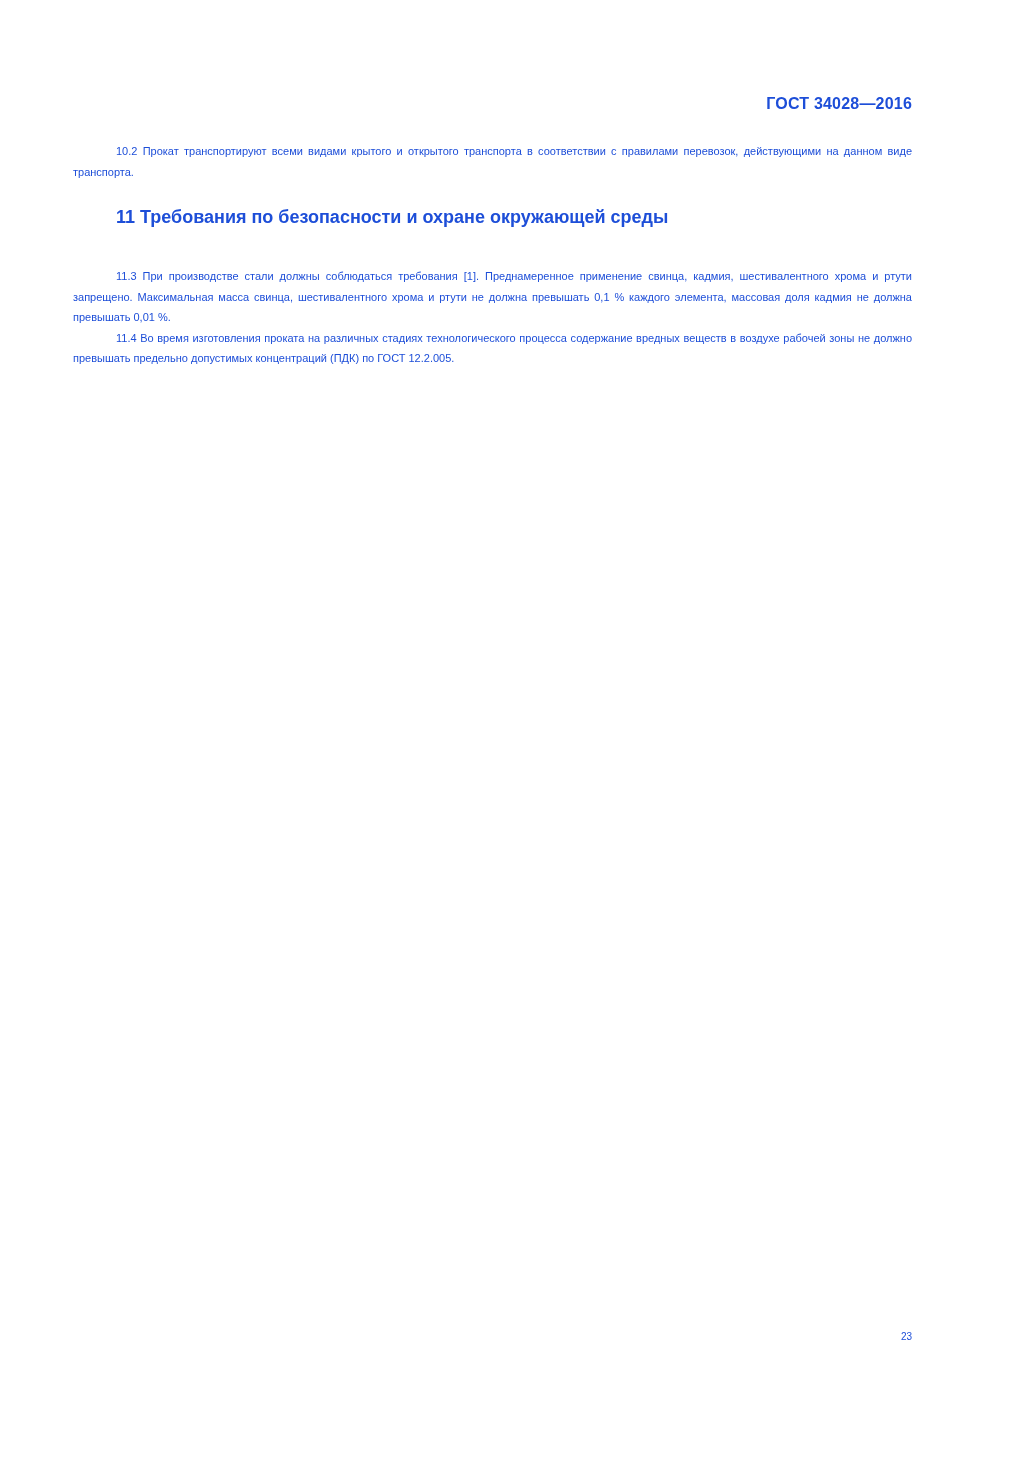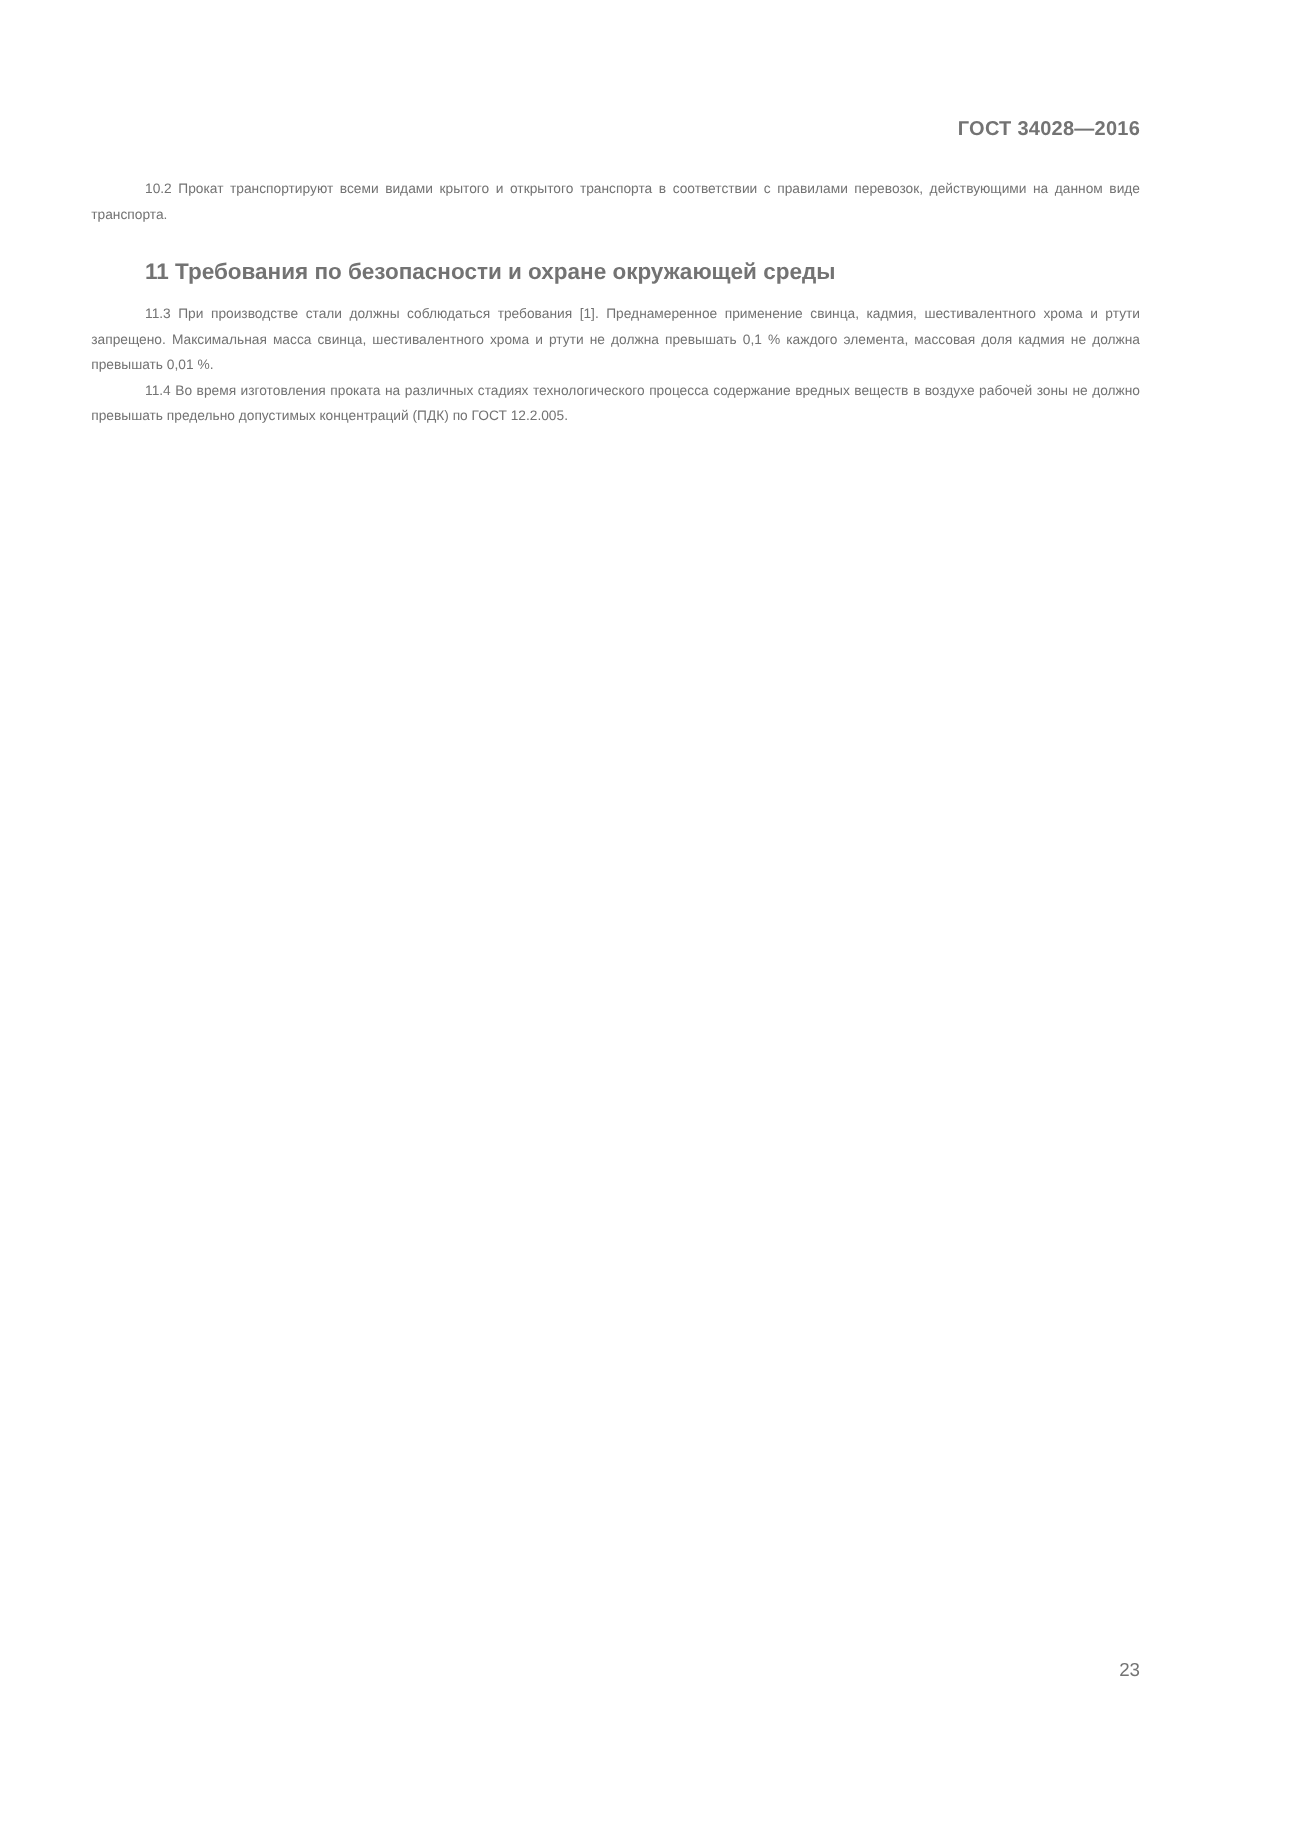--- a/index.html
+++ b/index.html
@@ -6,21 +6,21 @@
     margin: 0;
     padding: 0;
     background: #ffffff;
   }
   .page {
     position: relative;
     width: 1033px;
     height: 1461px;
     background: #ffffff;
     font-family: "Liberation Sans", "DejaVu Sans", sans-serif;
-    color: #737373;
+    color: #1d4ed8;
     overflow: hidden;
   }
   .doc-header {
     position: absolute;
     top: 95px;
     left: 73px;
     width: 839px;
     text-align: right;
     font-size: 16px;
     font-weight: bold;
@@ -33,35 +33,35 @@
     width: 839px;
   }
   .para {
     margin: 0;
     font-size: 11px;
     line-height: 20.5px;
     text-align: justify;
     text-indent: 43px;
   }
   .section-heading {
-    margin: 24px 0 13px 0;
+    margin: 24px 0 38px 0;
     padding-left: 43px;
     font-size: 18px;
     line-height: 22px;
     font-weight: bold;
     text-align: left;
     text-indent: 0;
   }
   .page-number {
     position: absolute;
     top: 1327px;
     left: 73px;
     width: 839px;
     text-align: right;
-    font-size: 15px;
+    font-size: 10px;
     line-height: 19px;
   }
 </style>
 </head>
 <body>
 
 <div class="page">
 
   <div class="doc-header">ГОСТ 34028—2016</div>
 

